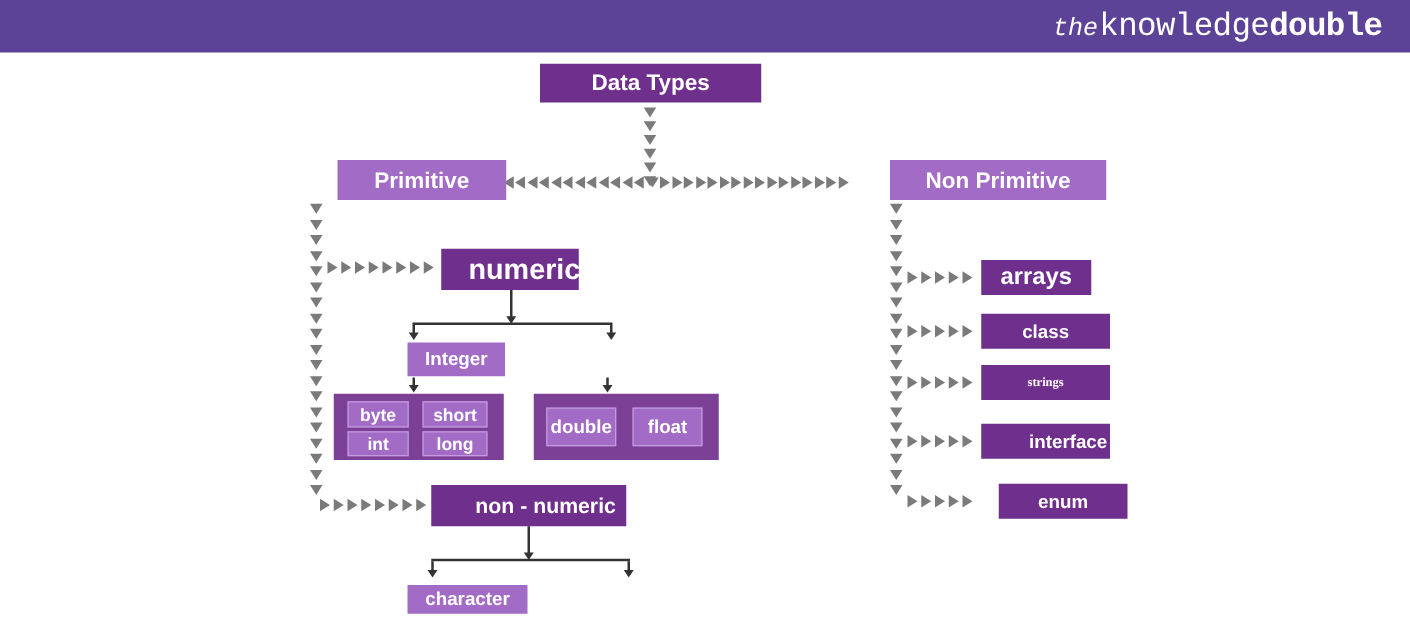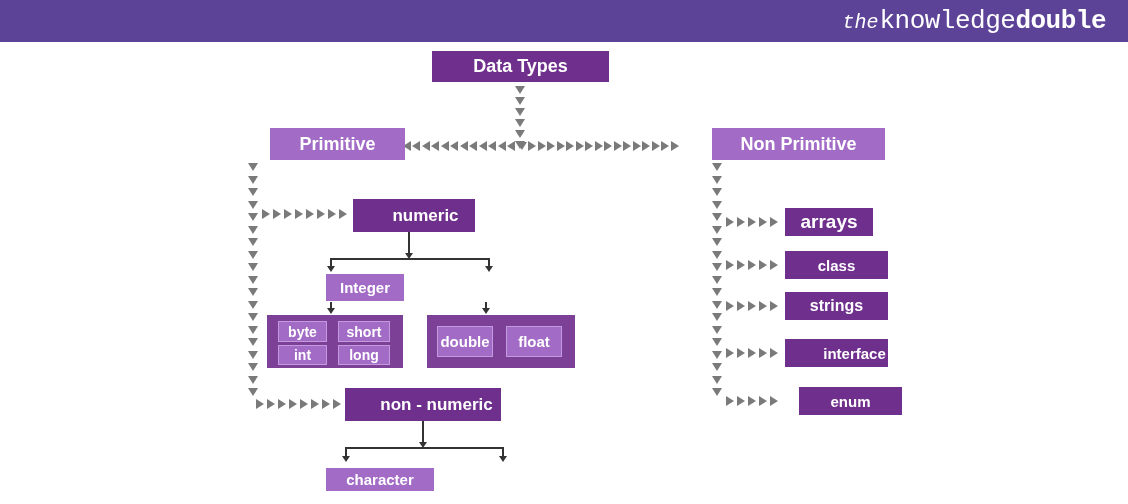--- a/index.html
+++ b/index.html
@@ -135,21 +135,21 @@
   <div class="hchain" style="left:262px;top:209px;">
       <i class="tri tri-r"></i>
       <i class="tri tri-r"></i>
       <i class="tri tri-r"></i>
       <i class="tri tri-r"></i>
       <i class="tri tri-r"></i>
       <i class="tri tri-r"></i>
       <i class="tri tri-r"></i>
       <i class="tri tri-r"></i>
     </div>
-  <div class="box dark" style="left:353px;top:199px;width:122px;height:33px;font-size:17px;padding-left:23px;">numeric</div>
+  <div class="box dark" style="left:353px;top:199px;width:110px;height:33px;font-size:23px;padding-left:23px;">numeric</div>
 
   <div class="line" style="left:408px;top:232px;width:2px;height:24px;"></div>
   <div class="ah" style="left:405px;top:253px;"></div>
   <div class="line" style="left:330px;top:258px;width:160px;height:2px;"></div>
   <div class="line" style="left:330px;top:260px;width:2px;height:7px;"></div>
   <div class="ah" style="left:327px;top:266px;"></div>
   <div class="line" style="left:488px;top:260px;width:2px;height:7px;"></div>
   <div class="ah" style="left:485px;top:266px;"></div>
 
   <div class="box light" style="left:293px;top:274px;width:78px;height:27px;font-size:15px;">Integer</div>
@@ -184,21 +184,21 @@
   <div class="box dark" style="left:345px;top:388px;width:156px;height:33px;font-size:17px;padding-left:27px;">non - numeric</div>
 
   <div class="line" style="left:422px;top:421px;width:2px;height:24px;"></div>
   <div class="ah" style="left:419px;top:442px;"></div>
   <div class="line" style="left:345px;top:447px;width:159px;height:2px;"></div>
   <div class="line" style="left:345px;top:449px;width:2px;height:8px;"></div>
   <div class="ah" style="left:342px;top:456px;"></div>
   <div class="line" style="left:502px;top:449px;width:2px;height:8px;"></div>
   <div class="ah" style="left:499px;top:456px;"></div>
 
-  <div class="box light" style="left:293px;top:468px;width:108px;height:23px;font-size:15px;">character</div>
+  <div class="box light" style="left:293px;top:468px;width:96px;height:23px;font-size:15px;">character</div>
 
   <div class="vchain" style="left:712px;top:163px;">
       <i class="tri tri-d"></i>
       <i class="tri tri-d"></i>
       <i class="tri tri-d"></i>
       <i class="tri tri-d"></i>
       <i class="tri tri-d"></i>
       <i class="tri tri-d"></i>
       <i class="tri tri-d"></i>
       <i class="tri tri-d"></i>
@@ -233,21 +233,21 @@
     </div>
   <div class="box dark" style="left:785px;top:251px;width:103px;height:28px;font-size:15px;">class</div>
 
   <div class="hchain" style="left:726px;top:301px;">
       <i class="tri tri-r"></i>
       <i class="tri tri-r"></i>
       <i class="tri tri-r"></i>
       <i class="tri tri-r"></i>
       <i class="tri tri-r"></i>
     </div>
-  <div class="box dark" style="left:785px;top:292px;width:103px;height:28px;font-size:16px;">strings</div>
+  <div class="box dark" style="left:785px;top:292px;width:103px;height:28px;font-size:10px;font-family:Liberation Serif, serif;">strings</div>
 
   <div class="hchain" style="left:726px;top:348px;">
       <i class="tri tri-r"></i>
       <i class="tri tri-r"></i>
       <i class="tri tri-r"></i>
       <i class="tri tri-r"></i>
       <i class="tri tri-r"></i>
     </div>
   <div class="box dark" style="left:785px;top:339px;width:103px;height:28px;font-size:15px;padding-left:36px;">interface</div>
 

